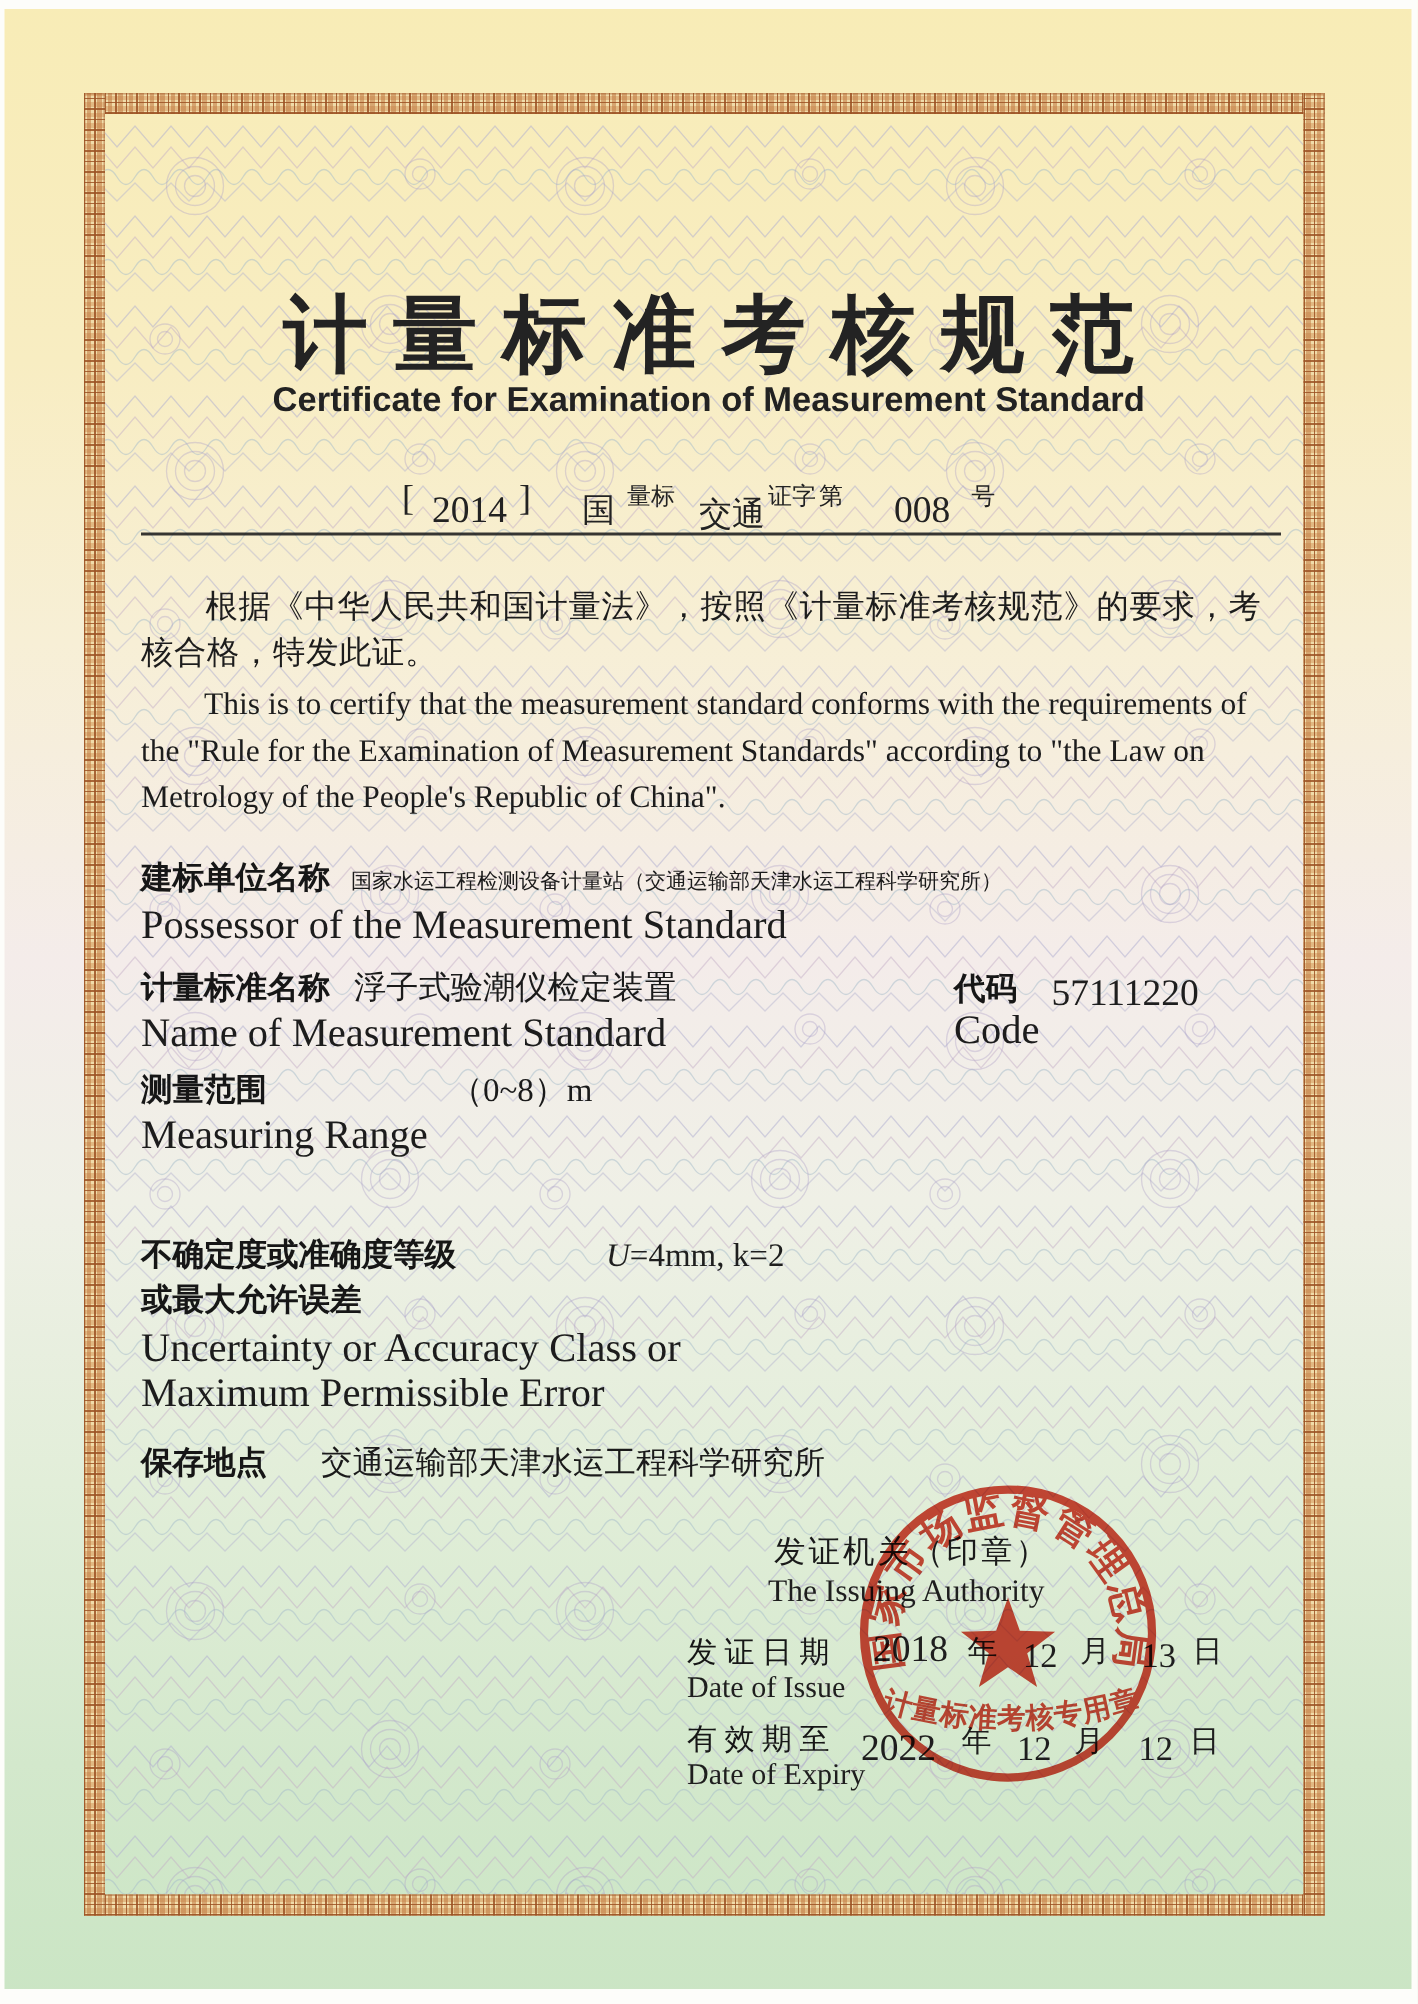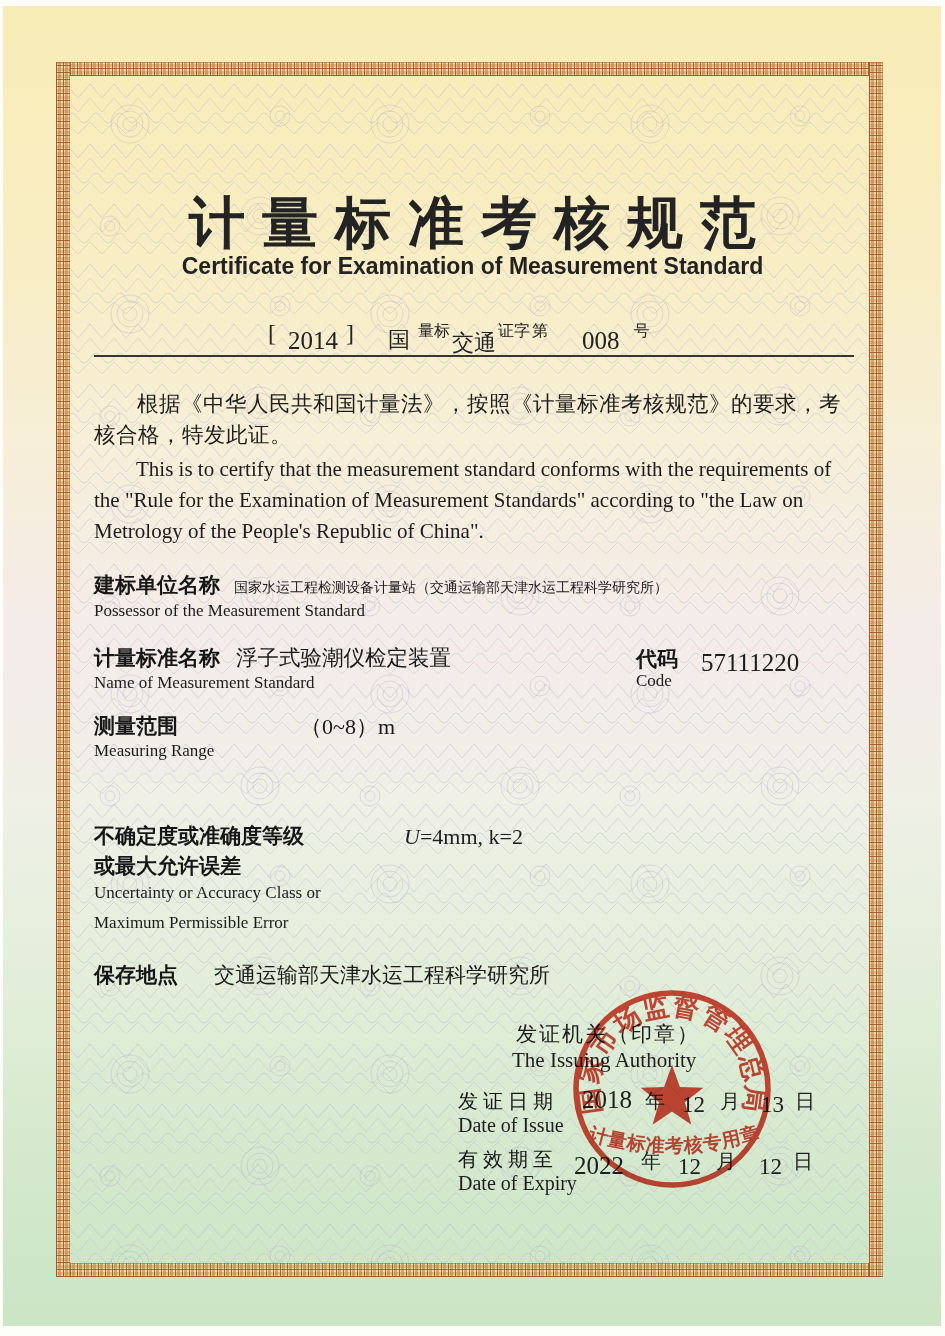--- a/index.html
+++ b/index.html
@@ -63,21 +63,21 @@
   .seg-raised{font-size:16px;position:relative;top:1px;}
   .rule{position:absolute;left:94px;top:355px;width:760px;height:2px;background:#1b1b1b;opacity:.88;}
 
   .para{position:absolute;left:94px;top:389px;width:764px;white-space:normal;}
   .para p{margin:0;text-indent:2em;line-height:31px;}
   .para .cn{font-size:21.5px;letter-spacing:.5px;color:#1c1c1c;margin-bottom:3px;}
   .para .en{font-size:21px;color:#1c1c1c;}
 
   .lab{font-weight:bold;font-size:21px;color:#161616;}
   .val{font-size:21.5px;color:#1a1a1a;}
-  .en-line{font-size:17px;color:#1c1c1c;}
+  .en-line{font-size:27px;color:#1c1c1c;}
   .var-u{font-style:italic;font-family:"Liberation Serif",serif;}
 
   .issuing-cn{left:516px;top:1020px;font-size:21px;color:#1a1a1a;letter-spacing:2px;}
   .issuing-en{left:512px;top:1048px;font-size:21px;}
   .date-label{font-size:20px;letter-spacing:5px;color:#161616;}
   .date-en{font-size:20px;}
   .date-vals span{display:inline-block;position:relative;}
   .dv-num{font-size:25px;}
   .dv-unit{font-size:20px;}
 
@@ -124,21 +124,21 @@
 
   <div class="abs title-cn">计量标准考核规范</div>
   <div class="abs title-en">Certificate for Examination of Measurement Standard</div>
 
   <div class="abs number-line">
     <span class="seg-bracket">[</span>
     <span class="seg-value" style="margin-left:12px">2014</span>
     <span class="seg-bracket" style="margin-left:8px">]</span>
     <span class="seg-plain" style="margin-left:34px">国</span>
     <span class="seg-raised" style="margin-left:8px">量标</span>
-    <span class="seg-value-cjk" style="margin-left:2px">交通</span>
+    <span class="seg-value-cjk" style="margin-left:16px">交通</span>
     <span class="seg-raised" style="margin-left:2px">证字</span>
     <span class="seg-raised" style="margin-left:2px">第</span>
     <span class="seg-value" style="margin-left:34px">008</span>
     <span class="seg-raised" style="margin-left:14px">号</span>
   </div>
   <div class="rule"></div>
 
   <div class="para">
     <p class="cn">根据《中华人民共和国计量法》，按照《计量标准考核规范》的要求，考核合格，特发此证。</p>
     <p class="en">This is to certify that the measurement standard conforms with the  requirements of the "Rule for the Examination of Measurement Standards" according to "the Law on Metrology of the People's Republic of China".</p>

